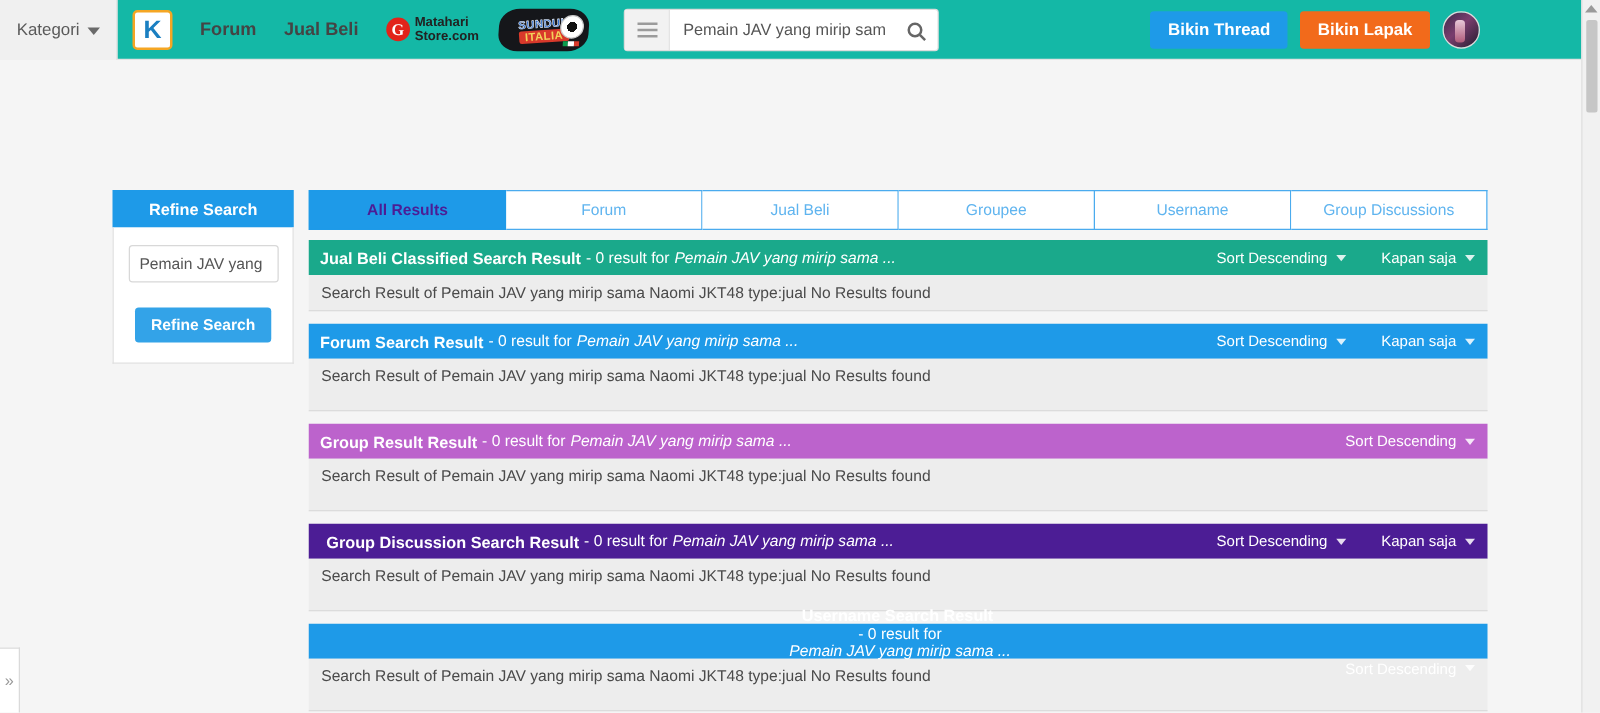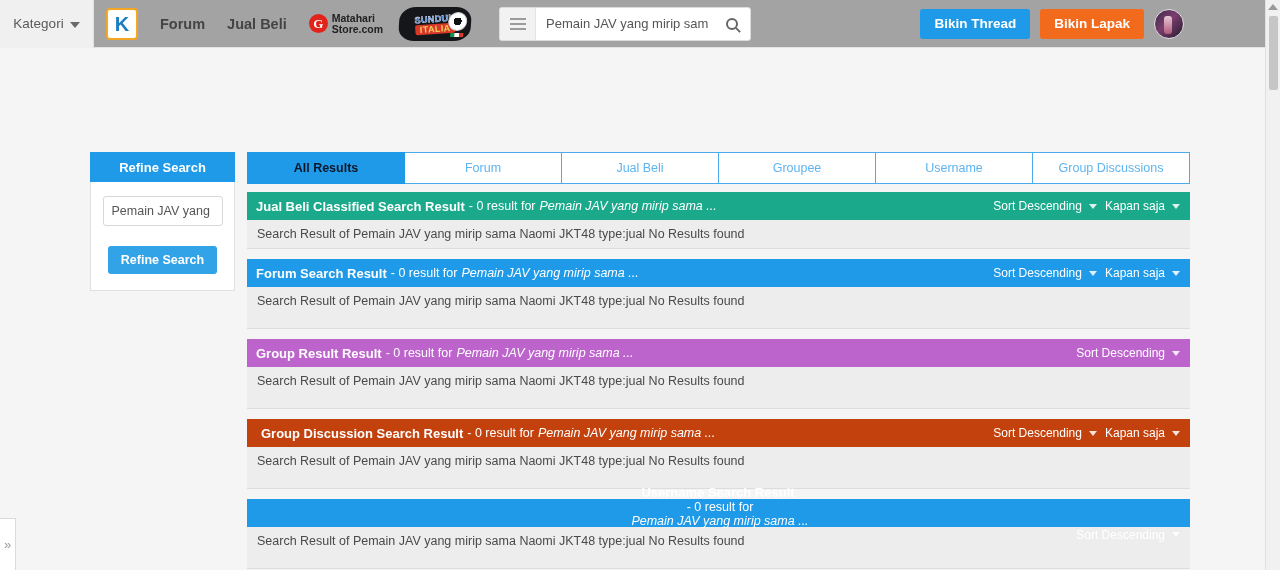--- a/index.html
+++ b/index.html
@@ -10,21 +10,21 @@
     overflow: hidden;
     background: #f5f5f5;
     font-family: "Liberation Sans", sans-serif;
     -webkit-font-smoothing: antialiased;
   }
 
   
   .header {
     position: relative;
     height: 48px;
-    background: #a3a3a3;
+    background: #14b8a6;
     border-bottom: 1px solid #e3e3e3;
     display: flex;
     align-items: center;
     z-index: 20;
   }
   .kategori {
     width: 94px;
     height: 48px;
     background: #f0f0f0;
     border-right: 1px solid #e0e0e0;
@@ -279,40 +279,40 @@
     background: #fff;
     color: #5fb4ef;
     font-size: 12.5px;
     display: flex; align-items: center; justify-content: center;
     cursor: pointer;
     white-space: nowrap;
   }
   .tab:first-child { border-left: 1px solid #4aabee; }
   .tab.active {
     background: #1e9ae8;
-    color: #0f172a;
+    color: #4c1d95;
     font-weight: bold;
     border-color: #1e9ae8;
   }
 
   .block { margin-top: 10px; }
   .block.first { margin-top: 8px; }
 
   .bar {
     height: 28px;
     display: flex;
     align-items: center;
     padding: 0 10px 0 9px;
     color: #fff;
     justify-content: center;
   }
   .bar-title { font-size: 13px; font-weight: bold; white-space: nowrap; }
   .bar-meta { font-size: 12.5px; margin-left: 4px; white-space: nowrap; }
   .bar-q { font-style: italic; }
-  .bar-ctrls { margin-left: auto; display: flex; align-items: center; gap: 8px; }
+  .bar-ctrls { margin-left: auto; display: flex; align-items: center; gap: 28px; }
   .ctrl {
     display: flex; align-items: center; gap: 7px;
     font-size: 12px; cursor: pointer; white-space: nowrap;
   }
   .caret-s {
     width: 0; height: 0;
     border-left: 4px solid transparent;
     border-right: 4px solid transparent;
     border-top: 5px solid rgba(255,255,255,.85);
   }
@@ -472,21 +472,21 @@
             <span class="ctrl">
               <span>Sort Descending</span>
               <span class="caret-s"></span>
             </span>
           </span>
         </div>
         <div class="panel tall">Search Result of Pemain JAV yang mirip sama Naomi JKT48 type:jual No Results found</div>
       </div>
 
       <div class="block">
-        <div class="bar" style="background: #c2410c; padding-left: 14px;">
+        <div class="bar" style="background: #4c1d95; padding-left: 14px;">
           <span class="bar-title">Group Discussion Search Result</span>
           <span class="bar-meta">- 0 result for</span>
           <span class="bar-meta bar-q">Pemain JAV yang mirip sama ...</span>
           <span class="bar-ctrls">
             <span class="ctrl">
               <span>Sort Descending</span>
               <span class="caret-s"></span>
             </span>
             <span class="ctrl">
               <span>Kapan saja</span>

